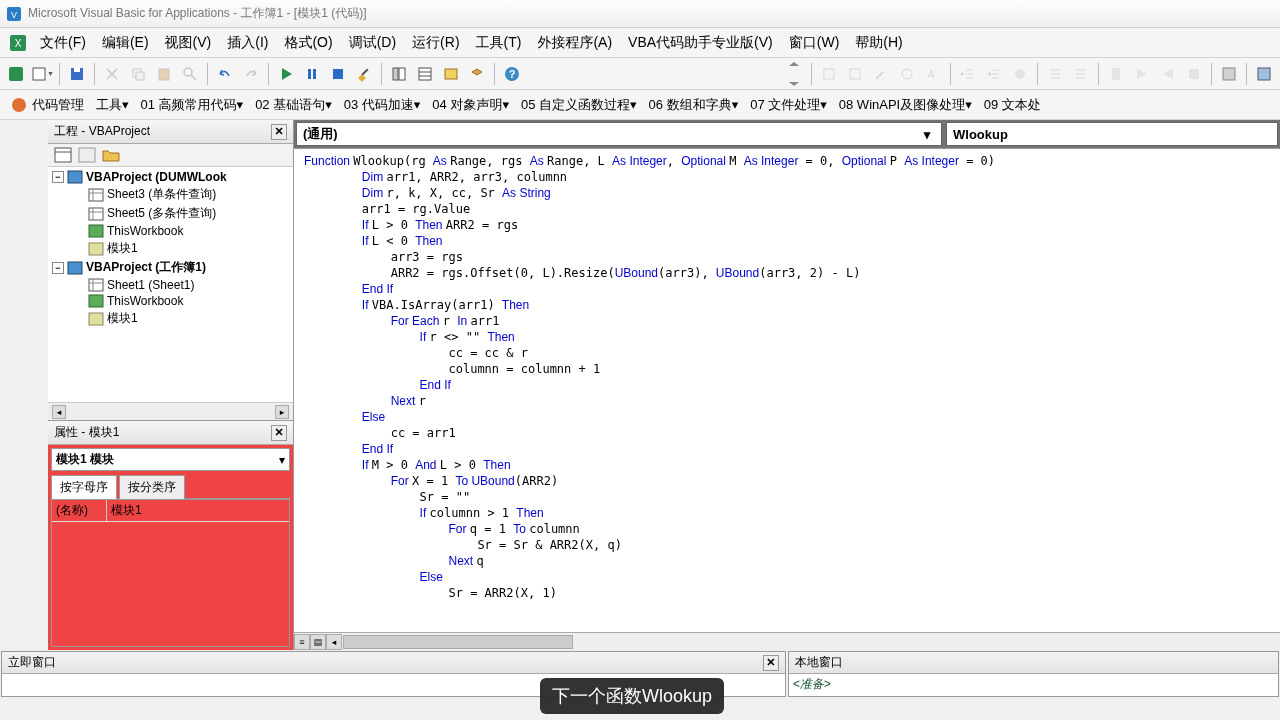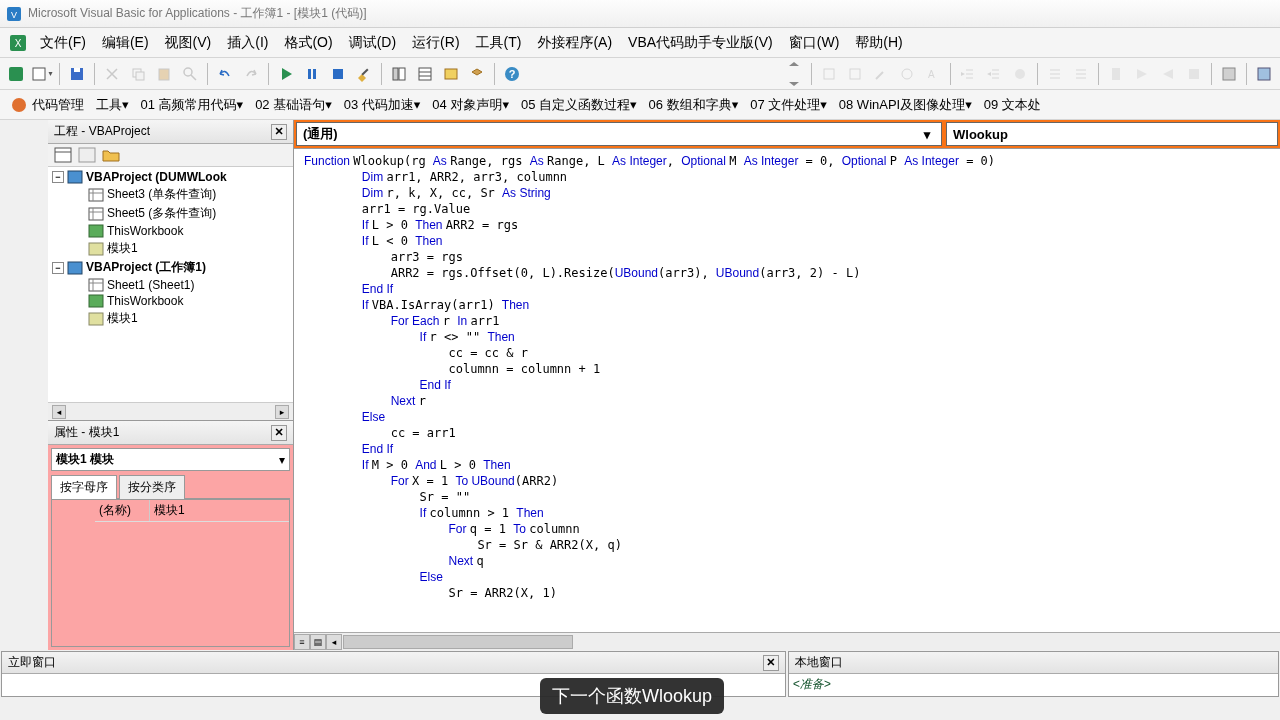--- a/index.html
+++ b/index.html
@@ -32,32 +32,32 @@
 .proj-toolbar { padding: 3px 6px; display: flex; gap: 6px; background: #f2f2f2; border-bottom: 1px solid #ccc; }
 .proj-tree { flex: 1; overflow: auto; background: #fff; padding: 2px; position: relative; }
 .tree-node { display: flex; align-items: center; padding: 1px 2px; font-size: 12px; white-space: nowrap; }
 .tree-node.bold { font-weight: bold; }
 .tree-exp { width: 12px; height: 12px; border: 1px solid #888; display: inline-flex; align-items: center; justify-content: center; font-size: 9px; margin-right: 3px; background: #fff; cursor: pointer; }
 .tree-spacer { display: inline-block; width: 18px; }
 .tree-icon { width: 16px; height: 14px; margin-right: 3px; display: inline-flex; align-items: center; justify-content: center; }
 .proj-scroll { height: 18px; background: #eee; border-top: 1px solid #ccc; display: flex; align-items: center; justify-content: space-between; padding: 0 4px; }
 .proj-scroll .sbtn { width: 14px; height: 14px; background: #ddd; border: 1px solid #aaa; display: flex; align-items: center; justify-content: center; font-size: 9px; cursor: pointer; }
 
-.prop-panel { flex: 1; display: flex; flex-direction: column; background: #fca5a5; border-top: 1px solid #999; }
+.prop-panel { flex: 1; display: flex; flex-direction: column; background: #ef4444; border-top: 1px solid #999; }
 .prop-combo { margin: 3px; border: 1px solid #999; padding: 2px 4px; display: flex; justify-content: space-between; align-items: center; background: #fff; font-size: 12px; }
 .prop-tabs { display: flex; border-bottom: 1px solid #999; margin: 0 3px; }
 .prop-tab { padding: 3px 8px; border: 1px solid #999; border-bottom: none; background: #eee; margin-right: 2px; cursor: pointer; font-size: 12px; position: relative; top: 1px; }
 .prop-tab.active { background: #fff; }
 .prop-grid { flex: 1; margin: 0 3px 3px; border: 1px solid #999; overflow: auto; }
-.prop-row { display: flex; border-bottom: 1px solid #ddd; font-size: 12px; margin-left: 43px; }
+.prop-row { display: flex; border-bottom: 1px solid #ddd; font-size: 12px; }
 .prop-row .pk { width: 55px; padding: 2px 4px; border-right: 1px solid #ccc; }
 .prop-row .pv { flex: 1; padding: 2px 4px; }
 
 .code-area { flex: 1; display: flex; flex-direction: column; background: #fff; }
-.code-combos { display: flex; border-bottom: 1px solid #999; background: #f97316; }
+.code-combos { display: flex; border-bottom: 1px solid #999; background: #737373; }
 .code-combo { border: 1px solid #666; background: #fff; padding: 2px 6px; display: flex; justify-content: space-between; align-items: center; font-size: 13px; margin: 2px; }
 .code-combo.left { flex: 1; max-width: 710px; font-weight: bold; }
 .code-combo.right { width: 332px; font-weight: bold; }
 .code-combo .dd { width: 16px; text-align: center; cursor: pointer; }
 
 .code-text { flex: 1; overflow: auto; padding: 4px 10px; font-family: "NSimSun", "SimSun", Consolas, monospace; font-size: 12px; line-height: 16px; white-space: pre; color: #000; }
 .kw { color: #0000cc; }
 
 .code-bottom-bar { height: 18px; background: #eee; border-top: 1px solid #aaa; display: flex; align-items: center; }
 .code-bottom-bar .vbt { width: 16px; height: 16px; border: 1px solid #aaa; background: #ddd; display: flex; align-items: center; justify-content: center; font-size: 9px; }

